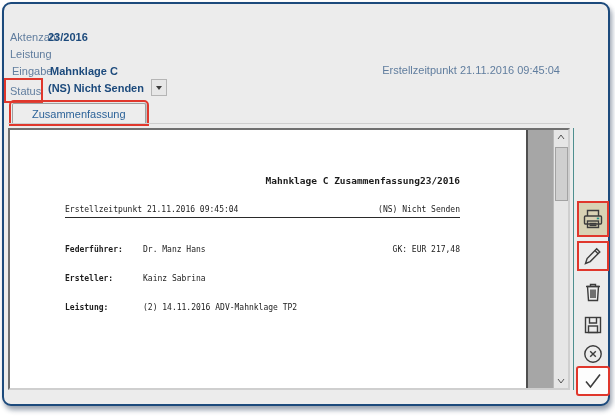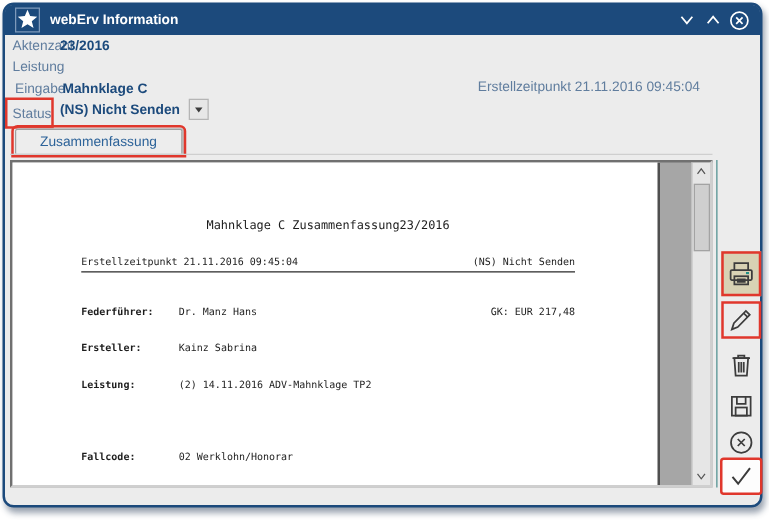--- a/index.html
+++ b/index.html
@@ -33,21 +33,21 @@
        font-size:11px;display:flex;align-items:center;padding:0 19px;cursor:pointer;
        outline:2px solid #e0372c;outline-offset:1px;box-shadow:1px 0 1px #bbb;}
   .tabline{position:absolute;left:4px;top:119px;width:562px;height:1px;background:#cfcfcf;}
 
   .viewer{position:absolute;left:4px;top:124px;width:562px;height:262px;box-sizing:border-box;
           background:#a6a6a6;border:2px solid;border-color:#707070 #cfcfcf #cfcfcf #707070;}
   .page{position:absolute;left:0;top:0;bottom:0;width:518px;background:#fff;
         border-right:2px solid #4f4f4f;box-sizing:border-box;overflow:hidden;}
   .doc{margin:26px 0 0 55px;width:395px;color:#1c1c1c;
        font-family:"DejaVu Sans Mono",monospace;font-size:8px;white-space:pre;}
-  .dtitle{display:flex;justify-content:center;font-weight:normal;font-size:9.5px;line-height:13px;}
+  .dtitle{display:flex;justify-content:flex-end;font-weight:bold;font-size:9.5px;line-height:13px;}
   .dsub{display:flex;justify-content:space-between;font-size:8px;line-height:10px;
         border-bottom:1px solid #2a2a2a;padding-bottom:2px;margin-bottom:8px;}
   .drow{display:flex;min-height:11px;line-height:11px;}
   .dl{width:78px;font-weight:bold;flex:none;}
   .dr{margin-left:auto;}
 
   .scroll{position:absolute;right:0;top:0;bottom:0;width:14px;background:#e6e6e6;
           border-left:1px solid #b9b9b9;cursor:pointer;}
   .sarrow{position:absolute;left:0;width:14px;height:14px;display:flex;align-items:center;justify-content:center;}
   .sarrow.up{top:0;} .sarrow.down{bottom:0;}
@@ -62,46 +62,20 @@
               width:28px;left:573px;}
   .slot.edit{top:237px;border:2px solid #e0372c;width:28px;height:26px;left:573px;}
   .slot.del{top:274px;} .slot.save{top:307px;} .slot.cancel{top:336px;}
   .slot.ok{top:362px;border:2px solid #e0372c;border-radius:3px;background:#fdfdfd;width:30px;height:26px;left:572px;}
 </style>
 </head>
 <body>
 
 <div class="window">
 
-  <div class="titlebar">
-    <span class="appicon">
-      <svg width="18" height="18" viewBox="0 0 22 22" style="overflow:visible">
-        <path d="M11 1l2.6 6.2 6.9.5-5.3 4.4 1.7 6.7-5.9-3.7-5.9 3.7 1.7-6.7L1.5 7.7l6.9-.5z" fill="#fff"></path>
-      </svg>
-    </span>
-    <span class="title">webErv Information</span>
-    <span class="tbicons">
-      <span class="tbi">
-        <svg width="15" height="14" viewBox="0 0 16 16">
-            <path d="M3 5l5 6 5-6" fill="none" stroke="#fff" stroke-width="1.6"></path>
-          </svg>
-      </span>
-      <span class="tbi">
-        <svg width="15" height="14" viewBox="0 0 16 16">
-            <path d="M3 11l5-6 5 6" fill="none" stroke="#fff" stroke-width="1.6"></path>
-          </svg>
-      </span>
-      <span class="tbi">
-        <svg width="17" height="17" viewBox="0 0 16 16">
-          <circle cx="8" cy="8" r="6.4" fill="none" stroke="#fff" stroke-width="1.3"></circle>
-          <path d="M5.6 5.6l4.8 4.8M10.4 5.6l-4.8 4.8" stroke="#fff" stroke-width="1.3"></path>
-        </svg>
-      </span>
-    </span>
-  </div>
 
   <div class="frow" style="left:6px;top:26px;">
     <span class="flabel" style="width:38px;">Aktenzahl</span>
     <span class="fvalue">23/2016</span>
   </div>
   <div class="frow" style="left:6px;top:43px;">
     <span class="flabel" style="width:38px;">Leistung</span>
   </div>
   <div class="frow" style="left:8px;top:60px;">
     <span class="flabel" style="width:38px;">Eingabe</span>
@@ -130,21 +104,20 @@
           <span>23/2016</span>
         </div>
         <div class="dsub">
           <span>Erstellzeitpunkt 21.11.2016 09:45:04</span>
           <span>(NS) Nicht Senden</span>
         </div>
         <div class="drow"><span class="dl">Federführer:</span><span class="dv">Dr. Manz Hans</span><span class="dr">GK: EUR 217,48</span></div>
         <div class="drow"><span class="dl">Ersteller:</span><span class="dv">Kainz Sabrina</span></div>
         <div class="drow"><span class="dl">Leistung:</span><span class="dv">(2) 14.11.2016 ADV-Mahnklage TP2</span></div>
         <div class="drow"></div>
-        <div class="drow"><span class="dl">Fallcode:</span><span class="dv">02 Werklohn/Honorar</span></div>
         
         
         
         
         
         
         
         
       </div>
     </div>

